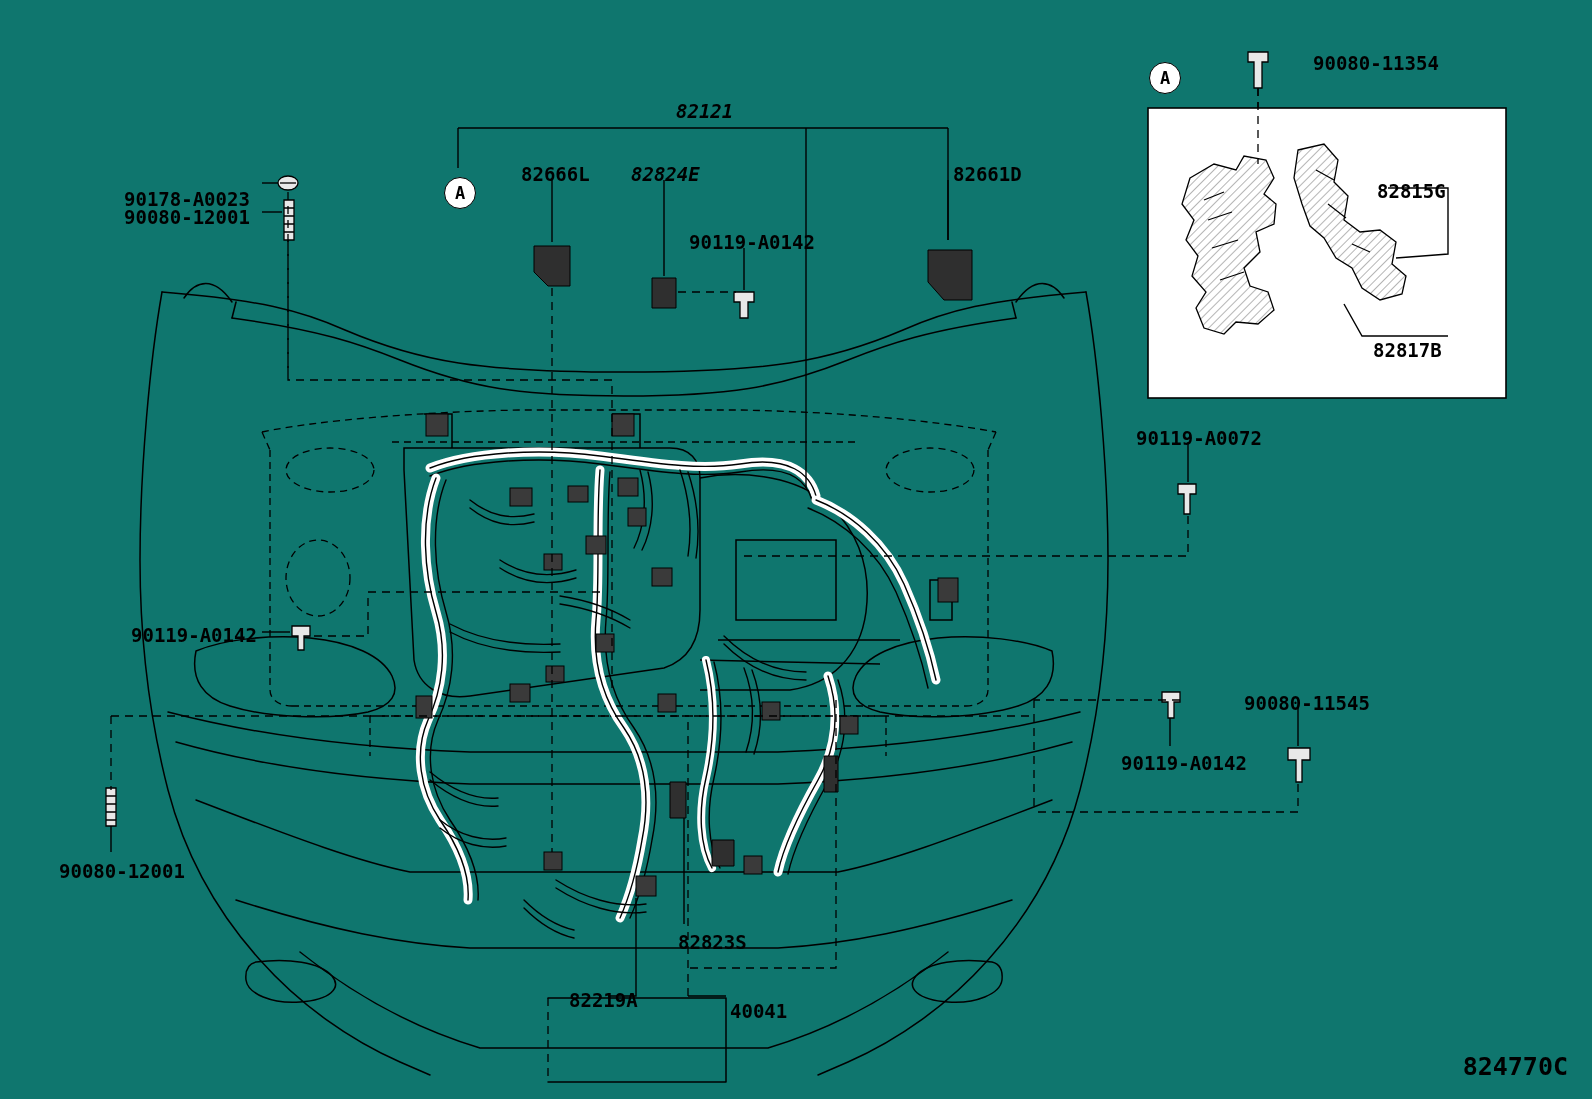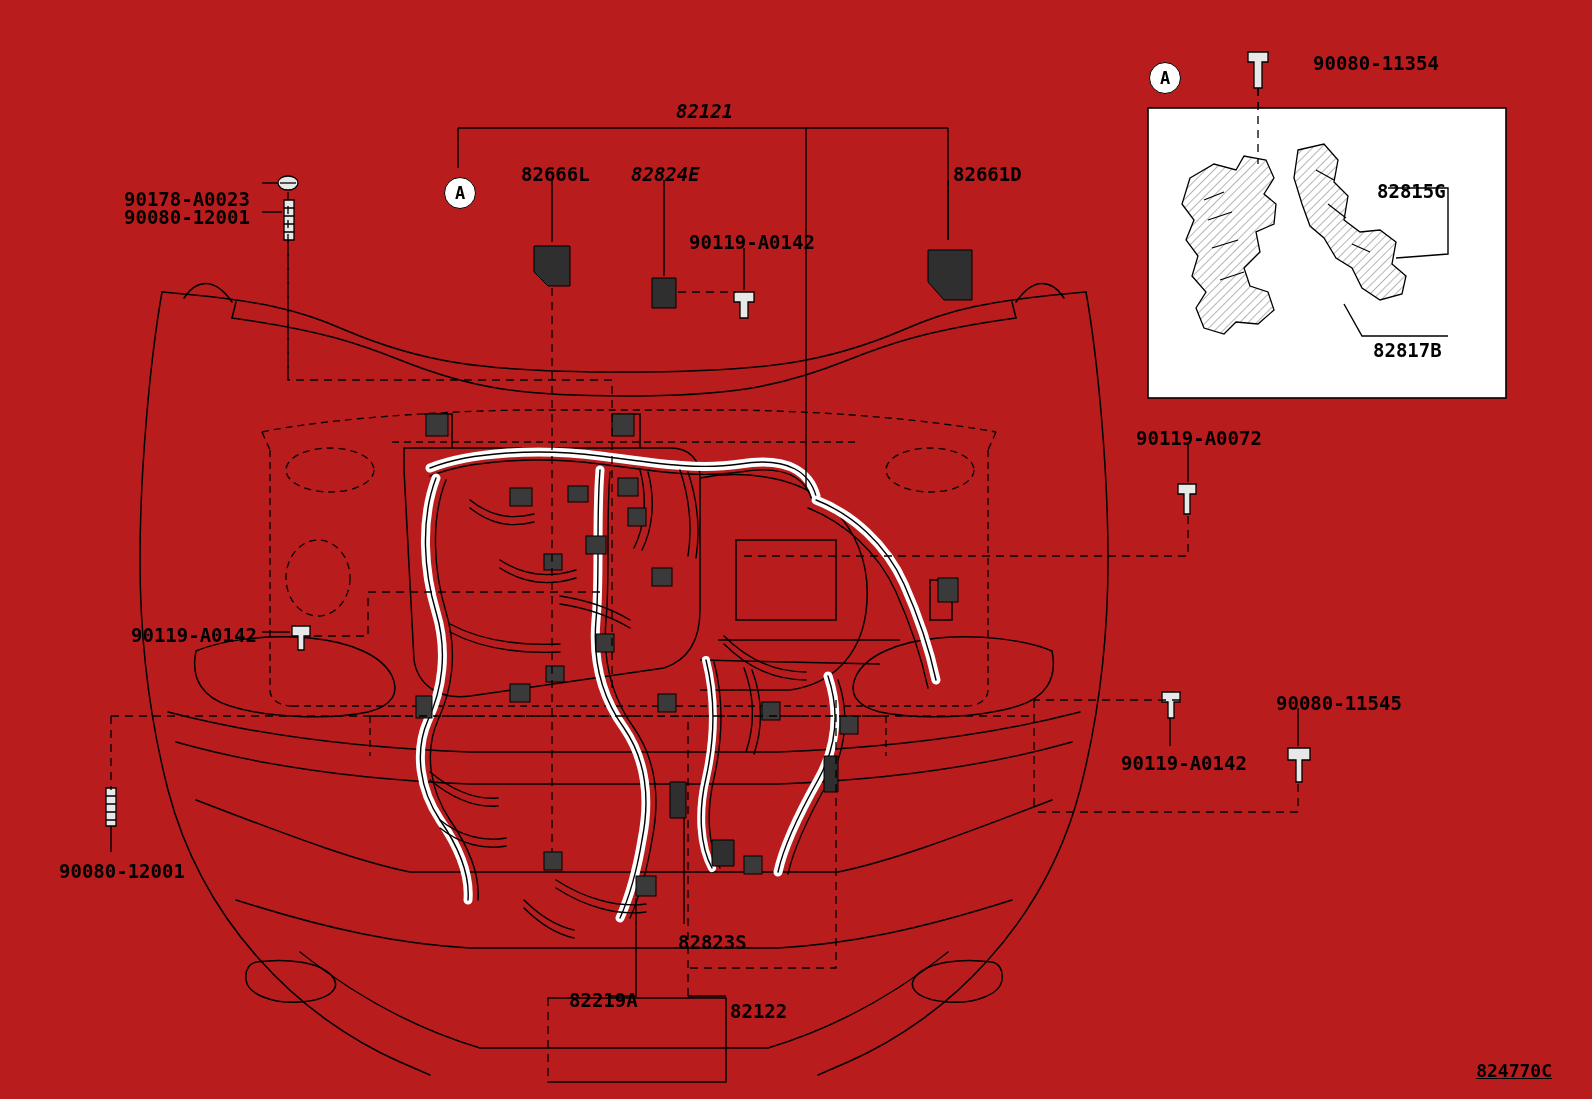--- a/index.html
+++ b/index.html
@@ -4,21 +4,21 @@
 <style>
   html, body {
     margin: 0;
     padding: 0;
     background: #ffffff;
   }
   #root {
     position: relative;
     width: 1592px;
     height: 1099px;
-    background: #b91c1c;
+    background: #0f766e;
     font-family: "DejaVu Sans Mono", monospace;
     overflow: hidden;
   }
   svg.layer {
     position: absolute;
     left: 0;
     top: 0;
     width: 1592px;
     height: 1099px;
   }
@@ -45,27 +45,26 @@
     align-items: center;
     justify-content: center;
     font-family: "DejaVu Sans Mono", monospace;
     font-size: 17px;
     font-weight: bold;
     color: #000;
     background: #fff;
   }
   .sheet-code {
     position: absolute;
-    right: 40px;
+    right: 24px;
     bottom: 18px;
     font-family: "DejaVu Sans Mono", monospace;
-    font-size: 18px;
+    font-size: 25px;
     font-weight: bold;
     color: #000;
-    text-decoration: underline;
   }
 </style>
 </head>
 <body>
 
 <div id="root">
 
   <svg class="layer" viewBox="0 0 1592 1099">
     <defs>
       <pattern id="hatch" width="6" height="6" patternUnits="userSpaceOnUse" patternTransform="rotate(45)">
@@ -371,25 +370,25 @@
   <div class="lbl code" style="left:521px;  top:163px;">82666L</div>
   <div class="lbl code" style="left:631px;  top:163px;font-style:italic;">82824E</div>
   <div class="lbl code" style="left:913px;  top:163px;margin-left:40px;">82661D</div>
   <div class="lbl code" style="left:124px;  top:188px;">90178-A0023</div>
   <div class="lbl code" style="left:1377px; top:180px;">82815G</div>
   <div class="lbl code" style="left:124px;  top:206px;">90080-12001</div>
   <div class="lbl code" style="left:689px;  top:231px;">90119-A0142</div>
   <div class="lbl code" style="left:1373px; top:339px;">82817B</div>
   <div class="lbl code" style="left:1136px; top:427px;">90119-A0072</div>
   <div class="lbl code" style="left:131px;  top:624px;">90119-A0142</div>
-  <div class="lbl code" style="left:1244px; top:692px;margin-left:32px;">90080-11545</div>
+  <div class="lbl code" style="left:1244px; top:692px;">90080-11545</div>
   <div class="lbl code" style="left:1121px; top:752px;">90119-A0142</div>
   <div class="lbl code" style="left:59px;   top:860px;">90080-12001</div>
   <div class="lbl code" style="left:678px;  top:931px;">82823S</div>
   <div class="lbl code" style="left:533px;  top:989px;margin-left:36px;">82219A</div>
-  <div class="lbl code" style="left:730px;  top:1000px;">82122</div>
+  <div class="lbl code" style="left:730px;  top:1000px;">40041</div>
 
   <div class="circ" style="left:444px; top:177px;">A</div>
   <div class="circ" style="left:1149px; top:62px;">A</div>
 
   <div class="sheet-code">824770C</div>
 
 </div>
 
 </body></html>

